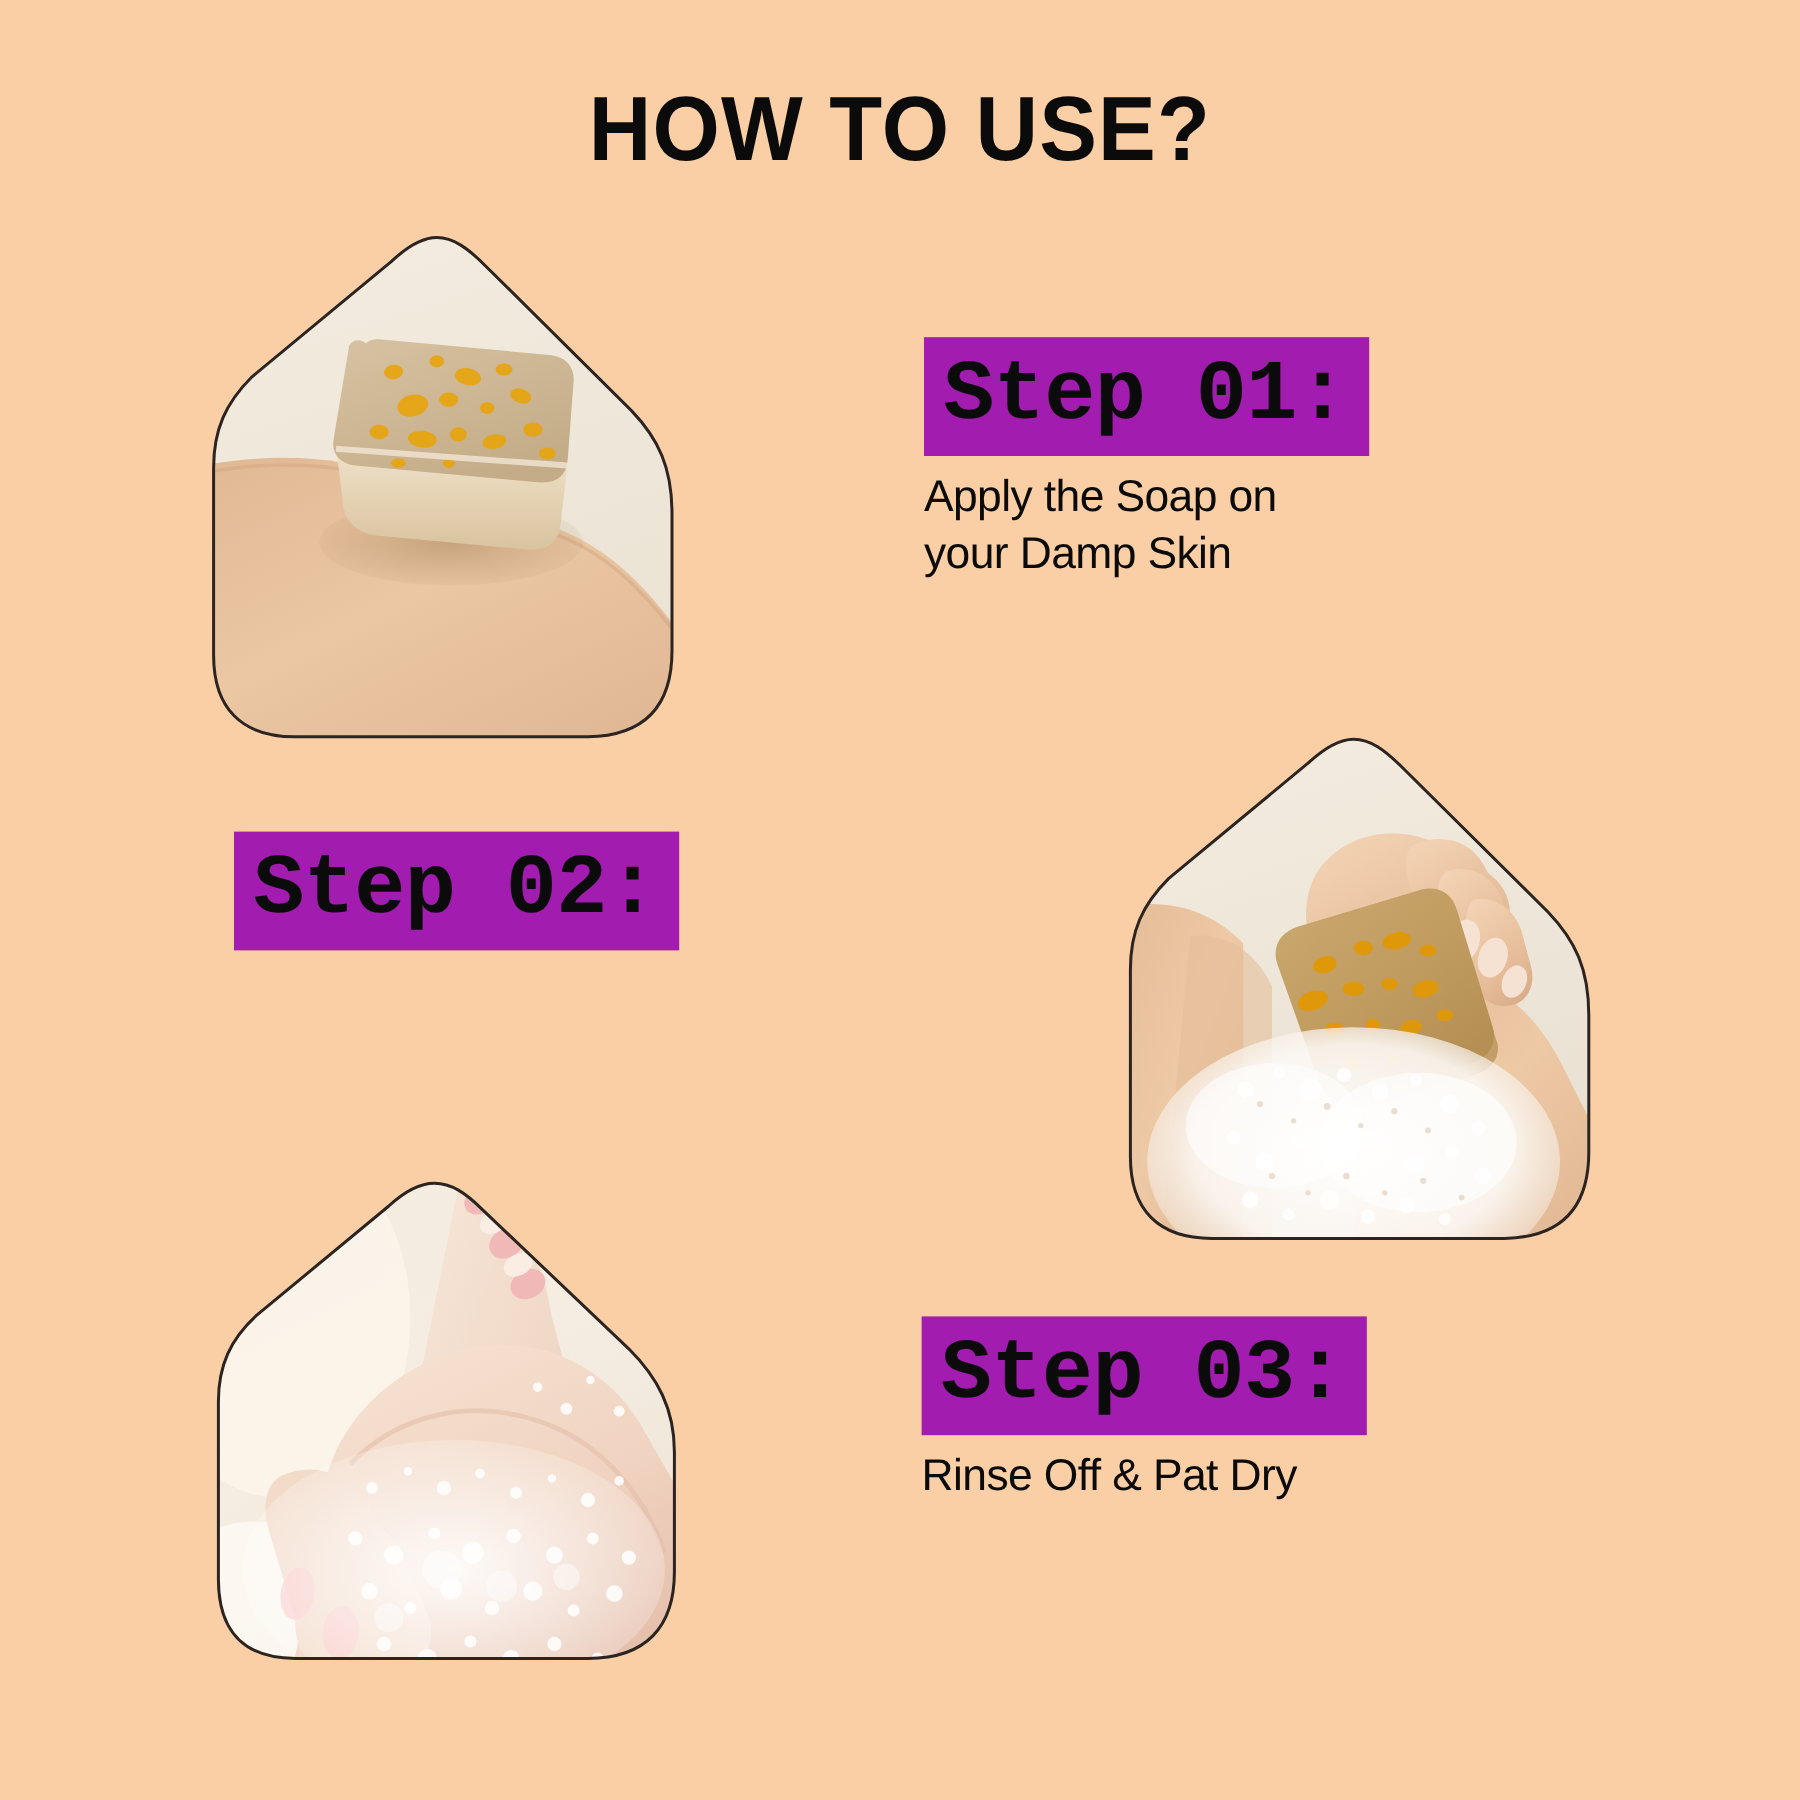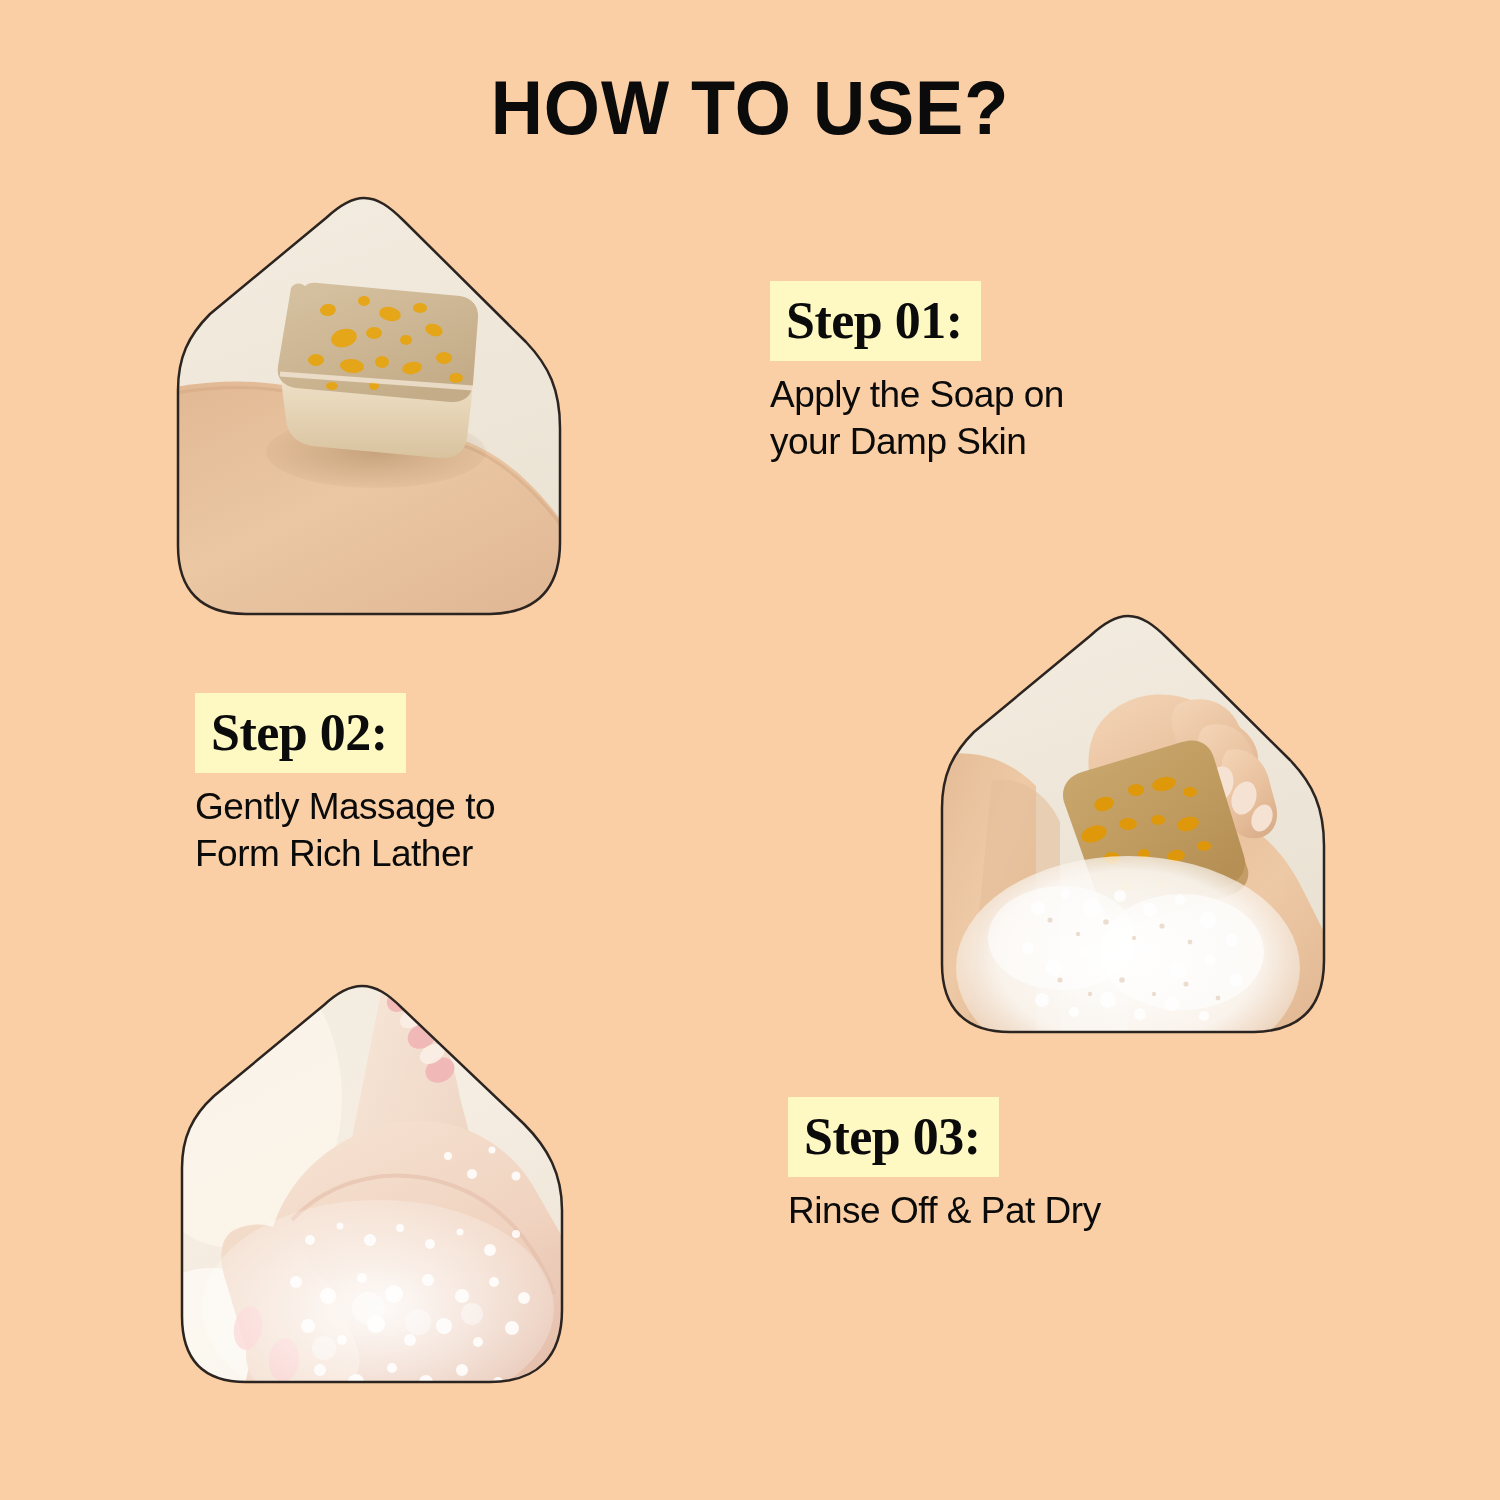--- a/index.html
+++ b/index.html
@@ -38,44 +38,44 @@
     line-height: 1.0;
     white-space: nowrap;
   }
 
   
   .step-block {
     position: absolute;
   }
   .step-label {
     display: inline-block;
-    background: #fef9c3;
+    background: #a21caf;
     color: #0B0B0B;
-    font-family: Liberation Serif, serif;
+    font-family: Liberation Mono, monospace;
     font-weight: 700;
-    font-size: 52px;
+    font-size: 71px;
     line-height: 1.0;
     padding: 14px 18px 14px 16px;
     letter-spacing: -0.5px;
     white-space: nowrap;
   }
   .step-desc {
     margin-top: 10px;
     color: #0B0B0B;
     font-family: "Liberation Sans", sans-serif;
     font-weight: 400;
     font-size: 37px;
     line-height: 1.28;
     letter-spacing: -0.5px;
     white-space: pre-line;
   }
 
   #step-1 { top: 281px; left: 770px; }
   #step-2 { top: 693px; left: 177px; margin-left: 18px; }
-  #step-3 { top: 1097px; left: 768px; margin-left: 20px; }
+  #step-3 { top: 1097px; left: 768px; }
 
   
   .photo-frame {
     position: absolute;
   }
   .photo-frame svg { display: block; }
 
   #frame-1 { top: 190px;  left: 168px; width: 400px; height: 432px; }
   #frame-2 { top: 608px;  left: 932px; width: 400px; height: 432px; }
   #frame-3 { top: 978px;  left: 172px; width: 400px; height: 412px; }
@@ -165,22 +165,20 @@
   </div>
 
   <div class="step-block" id="step-1">
     <div class="step-label">Step 01:</div>
     <div class="step-desc">Apply the Soap on
 your Damp Skin</div>
   </div>
 
   <div class="step-block" id="step-2">
     <div class="step-label">Step 02:</div>
-    <div class="step-desc">Gently Massage to
-Form Rich Lather</div>
   </div>
 
   <div class="photo-frame" id="frame-2">
     <svg viewBox="0 0 400 432" width="400" height="432" xmlns="http://www.w3.org/2000/svg">
       <defs>
         <clipPath id="blob2">
           <path d="M196 8 C210 8 222 17 236 31 L358 152 C381 176 392 200 392 238
                    L392 352 C392 398 370 423 322 424 L78 424 C33 424 10 400 10 356
                    L10 200 C10 168 20 146 42 124 L158 28 C172 15 184 8 196 8 Z"></path>
         </clipPath>

